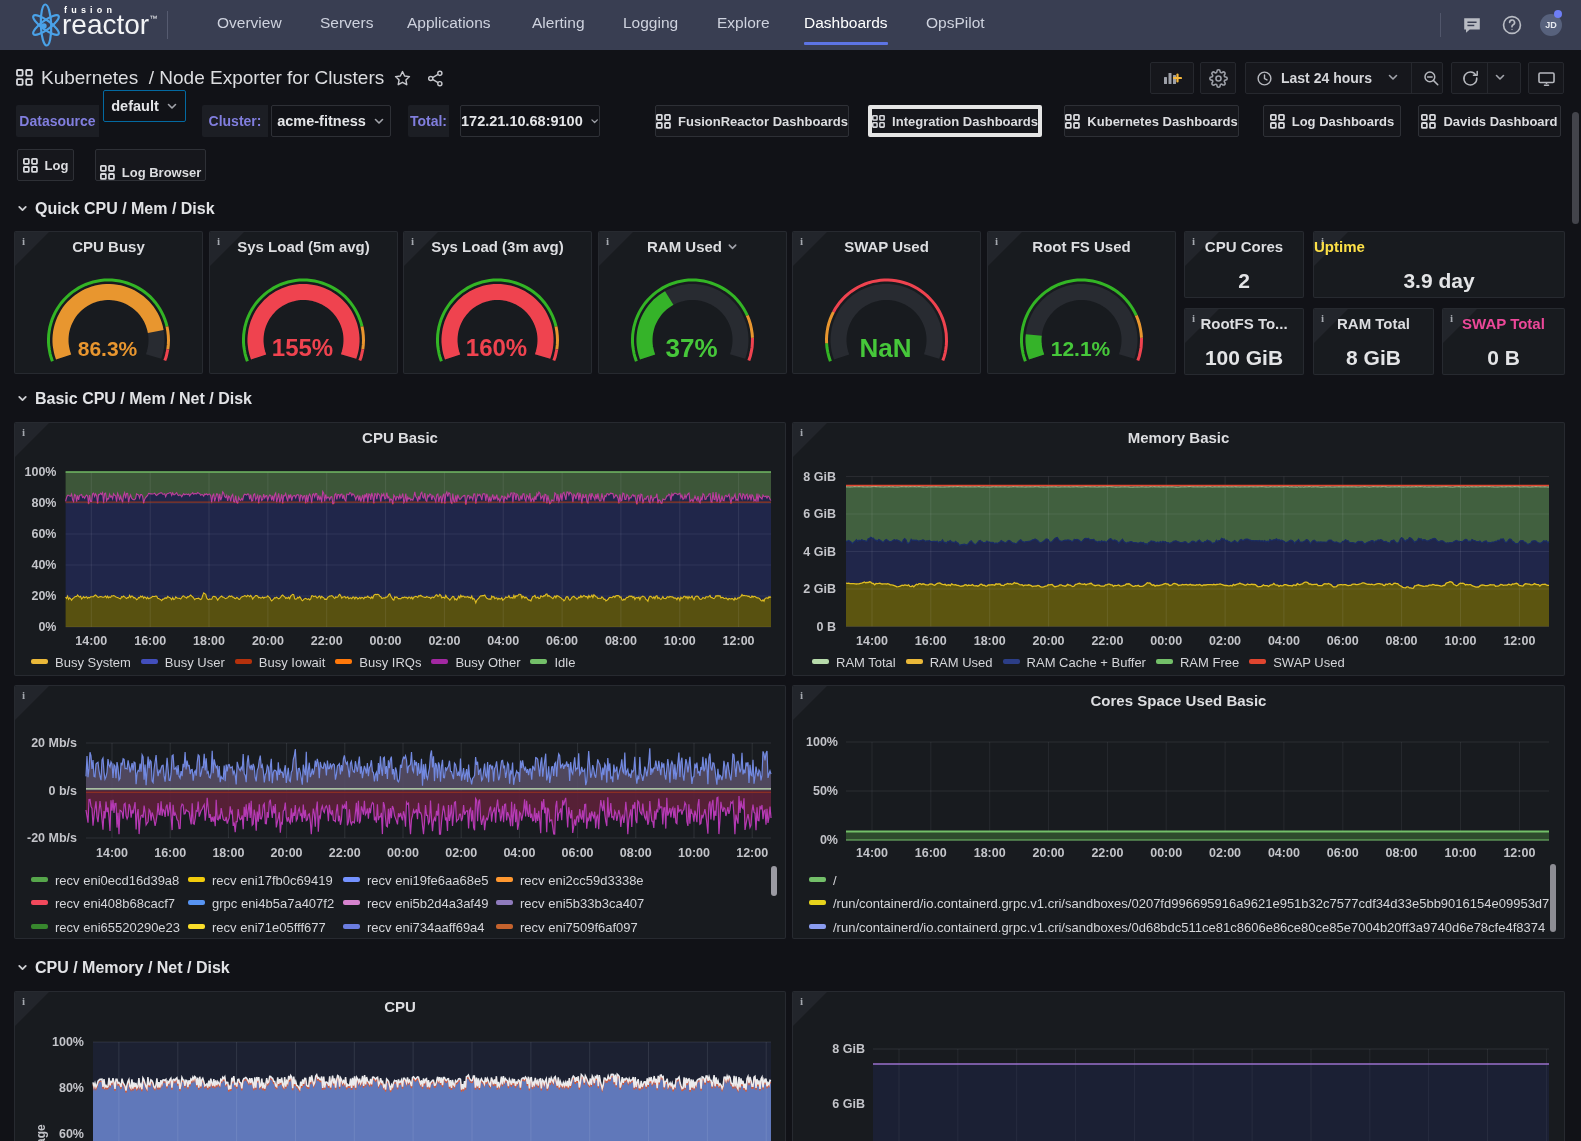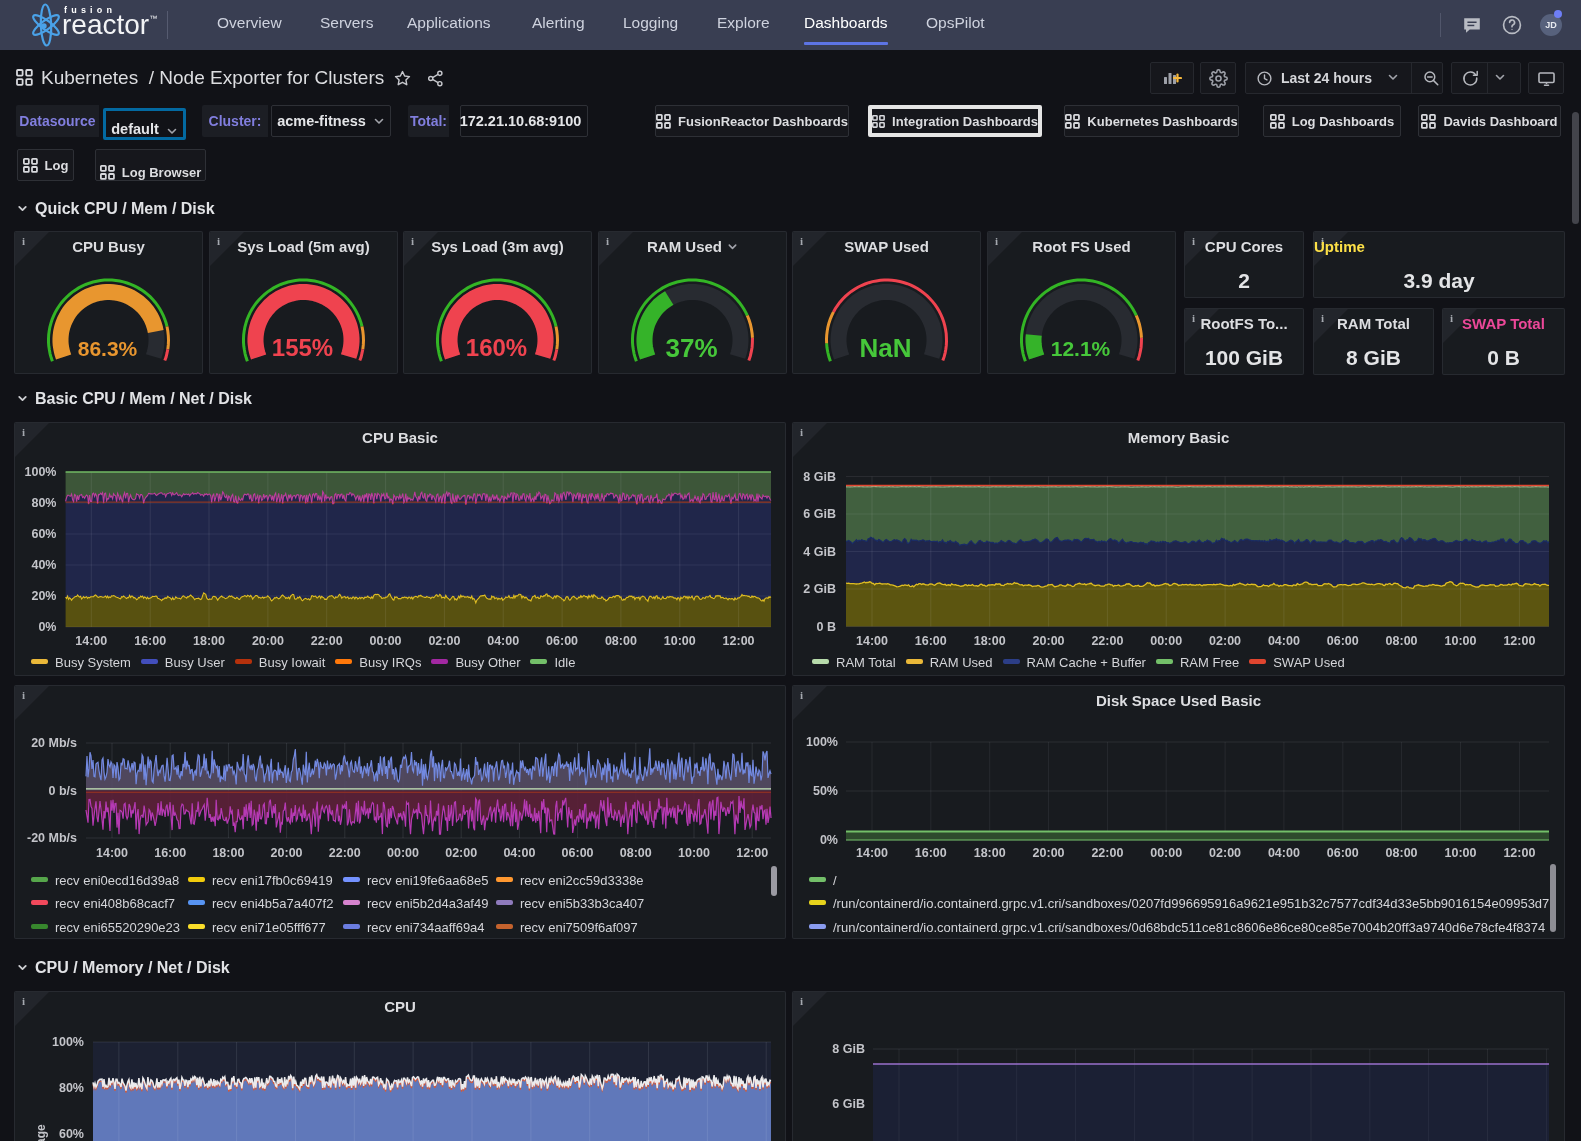--- a/index.html
+++ b/index.html
@@ -108,29 +108,29 @@
         </svg></span>
     </div>
     <div style="position:absolute;left:1528px;top:62px;width:36px;height:32px;box-sizing:border-box;border:1px solid #26282e;border-radius:2px;background:#16171c;display:flex;align-items:center;justify-content:center;color:#9da0a8">
       <svg width="19" height="19" viewBox="0 0 24 24" fill="none" stroke="#b6b8be" stroke-width="2">
         <rect x="2.5" y="5" width="19" height="12" rx="1.5"></rect>
         <path d="M9.5 20.5h5" stroke-linecap="round"></path>
         <path d="M12 17v2"></path>
       </svg>
     </div>
     <div style="position:absolute;left:16px;top:105px;height:32px;width:83px;box-sizing:border-box;border-radius:2px 0 0 2px;background:#1c1e24;display:flex;align-items:center;justify-content:center;font:600 14px 'Liberation Sans',sans-serif;color:#817ede;white-space:nowrap">Datasource</div>
-    <div style="position:absolute;left:103px;top:108px;height:32px;width:83px;box-sizing:border-box;border:3px solid #0369a1;border-radius:2px;background:#111217;display:flex;align-items:flex-end;justify-content:center;font:600 14.5px 'Liberation Sans',sans-serif;color:#e4e5e8;white-space:nowrap">default<svg width="12" height="12" viewBox="0 0 12 12" style="margin-left:7px">
+    <div style="position:absolute;left:103px;top:90px;height:32px;width:83px;box-sizing:border-box;border:1px solid #0369a1;border-radius:2px;background:#111217;display:flex;align-items:center;justify-content:center;font:600 14.5px 'Liberation Sans',sans-serif;color:#e4e5e8;white-space:nowrap">default<svg width="12" height="12" viewBox="0 0 12 12" style="margin-left:7px">
         <path d="M2.5 4.5 L6 8 L9.5 4.5" fill="none" stroke="#a2a4ab" stroke-width="1.6" stroke-linecap="round" stroke-linejoin="round"></path>
       </svg></div>
     <div style="position:absolute;left:202px;top:105px;height:32px;width:66px;box-sizing:border-box;border-radius:2px 0 0 2px;background:#1c1e24;display:flex;align-items:center;justify-content:center;font:600 14px 'Liberation Sans',sans-serif;color:#817ede;white-space:nowrap">Cluster:</div>
     <div style="position:absolute;left:271px;top:105px;height:32px;width:120px;box-sizing:border-box;border:1px solid #2e3036;border-radius:2px;background:#111217;display:flex;align-items:center;justify-content:center;font:600 14.5px 'Liberation Sans',sans-serif;color:#e4e5e8;white-space:nowrap">acme-fitness<svg width="12" height="12" viewBox="0 0 12 12" style="margin-left:7px">
         <path d="M2.5 4.5 L6 8 L9.5 4.5" fill="none" stroke="#a2a4ab" stroke-width="1.6" stroke-linecap="round" stroke-linejoin="round"></path>
       </svg></div>
     <div style="position:absolute;left:408px;top:105px;height:32px;width:41px;box-sizing:border-box;border-radius:2px 0 0 2px;background:#1c1e24;display:flex;align-items:center;justify-content:center;font:600 14px 'Liberation Sans',sans-serif;color:#817ede;white-space:nowrap">Total:</div>
-    <div style="position:absolute;left:460px;top:105px;height:32px;width:128px;box-sizing:border-box;border:1px solid #2e3036;border-radius:2px;background:#111217;display:flex;align-items:center;justify-content:center;font:600 14.5px 'Liberation Sans',sans-serif;color:#e4e5e8;white-space:nowrap">172.21.10.68:9100<svg width="12" height="12" viewBox="0 0 12 12" style="margin-left:7px">
+    <div style="position:absolute;left:460px;top:105px;height:32px;width:140px;box-sizing:border-box;border:1px solid #2e3036;border-radius:2px;background:#111217;display:flex;align-items:center;justify-content:center;font:600 14.5px 'Liberation Sans',sans-serif;color:#e4e5e8;white-space:nowrap">172.21.10.68:9100<svg width="12" height="12" viewBox="0 0 12 12" style="margin-left:7px">
         <path d="M2.5 4.5 L6 8 L9.5 4.5" fill="none" stroke="#a2a4ab" stroke-width="1.6" stroke-linecap="round" stroke-linejoin="round"></path>
       </svg></div>
     <div style="position:absolute;left:655px;top:105px;height:32px;width:194px;box-sizing:border-box;border:1px solid #2e3036;border-radius:2px;background:#16171c;display:flex;align-items:center;justify-content:center;font:bold 13px 'Liberation Sans',sans-serif;color:#dcdde0;white-space:nowrap"><svg width="15" height="15" viewBox="0 0 17 17" style="vertical-align:-3px;margin-right:7px">
         <g fill="none" stroke="#d8d9dd" stroke-width="2">
           <rect x="1" y="1" width="5.6" height="5.6" rx="0.8"></rect>
           <rect x="10.2" y="1" width="5.6" height="5.6" rx="0.8"></rect>
           <rect x="1" y="10.2" width="5.6" height="5.6" rx="0.8"></rect>
           <rect x="10.2" y="10.2" width="5.6" height="5.6" rx="0.8"></rect>
         </g>
       </svg>FusionReactor Dashboards</div>
@@ -436,33 +436,33 @@
         <text x="562.6" y="171" text-anchor="middle" font-family="Liberation Sans, sans-serif" font-size="12.5" font-weight="600" fill="#c3c4c9">06:00</text>
         <text x="620.8" y="171" text-anchor="middle" font-family="Liberation Sans, sans-serif" font-size="12.5" font-weight="600" fill="#c3c4c9">08:00</text>
         <text x="679.0" y="171" text-anchor="middle" font-family="Liberation Sans, sans-serif" font-size="12.5" font-weight="600" fill="#c3c4c9">10:00</text>
         <text x="737.2" y="171" text-anchor="middle" font-family="Liberation Sans, sans-serif" font-size="12.5" font-weight="600" fill="#c3c4c9">12:00</text>
       </svg>
       <div style="position:absolute;left:16px;top:186px;white-space:nowrap;font:13px 'Liberation Sans',sans-serif;color:#d4d5d9"><span style="display:inline-block;width:17px;height:5px;border-radius:2px;background:#56a64b;vertical-align:middle;margin-right:7px;margin-top:-2px"></span><span style="vertical-align:middle">recv eni0ecd16d39a8</span></div>
       <div style="position:absolute;left:173px;top:186px;white-space:nowrap;font:13px 'Liberation Sans',sans-serif;color:#d4d5d9"><span style="display:inline-block;width:17px;height:5px;border-radius:2px;background:#f2cc0c;vertical-align:middle;margin-right:7px;margin-top:-2px"></span><span style="vertical-align:middle">recv eni17fb0c69419</span></div>
       <div style="position:absolute;left:328px;top:186px;white-space:nowrap;font:13px 'Liberation Sans',sans-serif;color:#d4d5d9"><span style="display:inline-block;width:17px;height:5px;border-radius:2px;background:#7492ff;vertical-align:middle;margin-right:7px;margin-top:-2px"></span><span style="vertical-align:middle">recv eni19fe6aa68e5</span></div>
       <div style="position:absolute;left:481px;top:186px;white-space:nowrap;font:13px 'Liberation Sans',sans-serif;color:#d4d5d9"><span style="display:inline-block;width:17px;height:5px;border-radius:2px;background:#ff9830;vertical-align:middle;margin-right:7px;margin-top:-2px"></span><span style="vertical-align:middle">recv eni2cc59d3338e</span></div>
       <div style="position:absolute;left:16px;top:209px;white-space:nowrap;font:13px 'Liberation Sans',sans-serif;color:#d4d5d9"><span style="display:inline-block;width:17px;height:5px;border-radius:2px;background:#f2495c;vertical-align:middle;margin-right:7px;margin-top:-2px"></span><span style="vertical-align:middle">recv eni408b68cacf7</span></div>
-      <div style="position:absolute;left:173px;top:209px;white-space:nowrap;font:13px 'Liberation Sans',sans-serif;color:#d4d5d9"><span style="display:inline-block;width:17px;height:5px;border-radius:2px;background:#5794f2;vertical-align:middle;margin-right:7px;margin-top:-2px"></span><span style="vertical-align:middle">recv eni4b5a7a407f2</span></div>
+      <div style="position:absolute;left:173px;top:209px;white-space:nowrap;font:13px 'Liberation Sans',sans-serif;color:#d4d5d9"><span style="display:inline-block;width:17px;height:5px;border-radius:2px;background:#5794f2;vertical-align:middle;margin-right:7px;margin-top:-2px"></span><span style="vertical-align:middle">grpc eni4b5a7a407f2</span></div>
       <div style="position:absolute;left:328px;top:209px;white-space:nowrap;font:13px 'Liberation Sans',sans-serif;color:#d4d5d9"><span style="display:inline-block;width:17px;height:5px;border-radius:2px;background:#d683ce;vertical-align:middle;margin-right:7px;margin-top:-2px"></span><span style="vertical-align:middle">recv eni5b2d4a3af49</span></div>
       <div style="position:absolute;left:481px;top:209px;white-space:nowrap;font:13px 'Liberation Sans',sans-serif;color:#d4d5d9"><span style="display:inline-block;width:17px;height:5px;border-radius:2px;background:#8f7bbd;vertical-align:middle;margin-right:7px;margin-top:-2px"></span><span style="vertical-align:middle">recv eni5b33b3ca407</span></div>
       <div style="position:absolute;left:16px;top:233px;white-space:nowrap;font:13px 'Liberation Sans',sans-serif;color:#d4d5d9"><span style="display:inline-block;width:17px;height:5px;border-radius:2px;background:#37872d;vertical-align:middle;margin-right:7px;margin-top:-2px"></span><span style="vertical-align:middle">recv eni65520290e23</span></div>
       <div style="position:absolute;left:173px;top:233px;white-space:nowrap;font:13px 'Liberation Sans',sans-serif;color:#d4d5d9"><span style="display:inline-block;width:17px;height:5px;border-radius:2px;background:#fade2a;vertical-align:middle;margin-right:7px;margin-top:-2px"></span><span style="vertical-align:middle">recv eni71e05fff677</span></div>
       <div style="position:absolute;left:328px;top:233px;white-space:nowrap;font:13px 'Liberation Sans',sans-serif;color:#d4d5d9"><span style="display:inline-block;width:17px;height:5px;border-radius:2px;background:#6b7de0;vertical-align:middle;margin-right:7px;margin-top:-2px"></span><span style="vertical-align:middle">recv eni734aaff69a4</span></div>
       <div style="position:absolute;left:481px;top:233px;white-space:nowrap;font:13px 'Liberation Sans',sans-serif;color:#d4d5d9"><span style="display:inline-block;width:17px;height:5px;border-radius:2px;background:#c4622d;vertical-align:middle;margin-right:7px;margin-top:-2px"></span><span style="vertical-align:middle">recv eni7509f6af097</span></div>
       <div style="position:absolute;right:8px;top:180px;width:6px;height:30px;border-radius:3px;background:#9a9aa2"></div>
     </div>
     <div style="position:absolute;left:792px;top:685px;width:773px;height:254px;background:#181b1f;border:1px solid rgba(204,204,220,0.09);border-radius:2px;overflow:hidden;">
       <div style="position:absolute;left:0;top:0;width:0;height:0;border-top:34px solid #22252b;border-right:34px solid transparent"></div>
       <div style="position:absolute;left:7px;top:3px;font:bold 11px 'Liberation Serif',serif;color:#a5a9b0">i</div>
-      <div style="position:absolute;left:0;top:6px;width:100%;text-align:center;font:600 15px 'Liberation Sans',sans-serif;color:#dcdde0">Disk Space Used Basic</div>
+      <div style="position:absolute;left:0;top:6px;width:100%;text-align:center;font:600 15px 'Liberation Sans',sans-serif;color:#dcdde0">Cores Space Used Basic</div>
       <svg width="773" height="254" viewBox="0 0 773 254" style="position:absolute;left:0;top:0">
         <line x1="53.0" y1="56.0" x2="756.0" y2="56.0" stroke="rgba(240,245,255,0.09)" stroke-width="1"></line>
         <line x1="53.0" y1="105.0" x2="756.0" y2="105.0" stroke="rgba(240,245,255,0.09)" stroke-width="1"></line>
         <line x1="53.0" y1="154.0" x2="756.0" y2="154.0" stroke="rgba(240,245,255,0.09)" stroke-width="1"></line>
         <line x1="79.0" y1="56.0" x2="79.0" y2="154.0" stroke="rgba(240,245,255,0.07)" stroke-width="1"></line>
         <line x1="137.8" y1="56.0" x2="137.8" y2="154.0" stroke="rgba(240,245,255,0.07)" stroke-width="1"></line>
         <line x1="196.7" y1="56.0" x2="196.7" y2="154.0" stroke="rgba(240,245,255,0.07)" stroke-width="1"></line>
         <line x1="255.6" y1="56.0" x2="255.6" y2="154.0" stroke="rgba(240,245,255,0.07)" stroke-width="1"></line>
         <line x1="314.4" y1="56.0" x2="314.4" y2="154.0" stroke="rgba(240,245,255,0.07)" stroke-width="1"></line>
         <line x1="373.2" y1="56.0" x2="373.2" y2="154.0" stroke="rgba(240,245,255,0.07)" stroke-width="1"></line>

